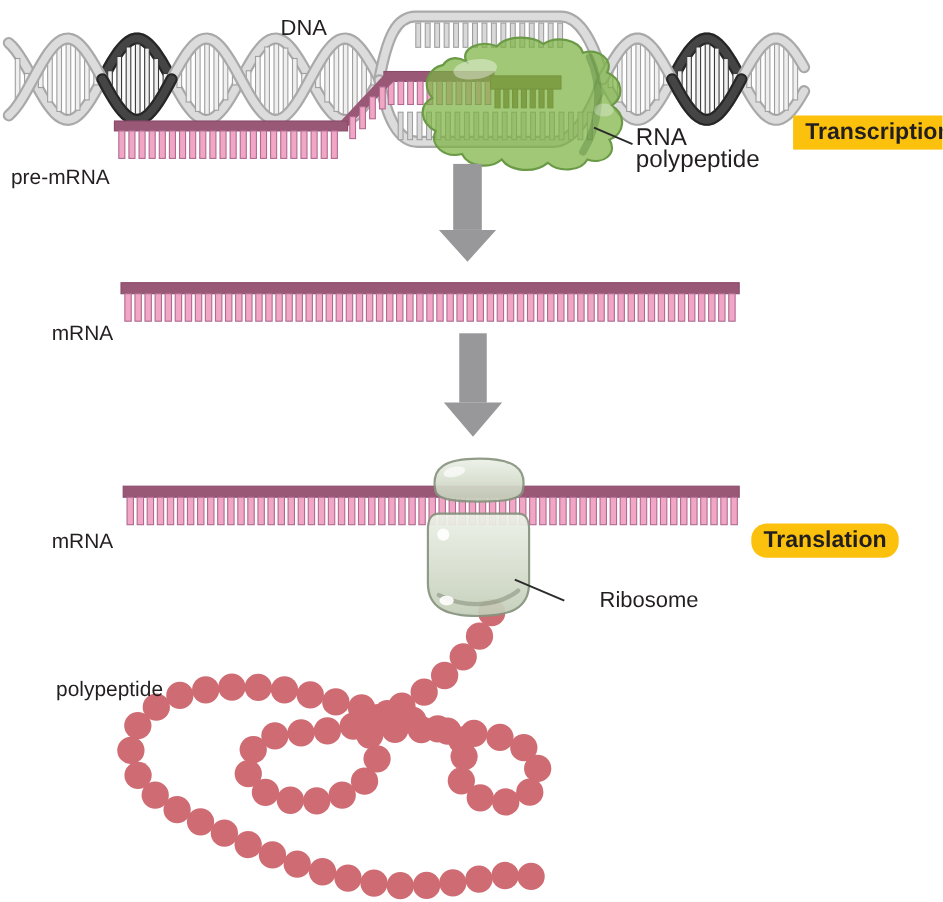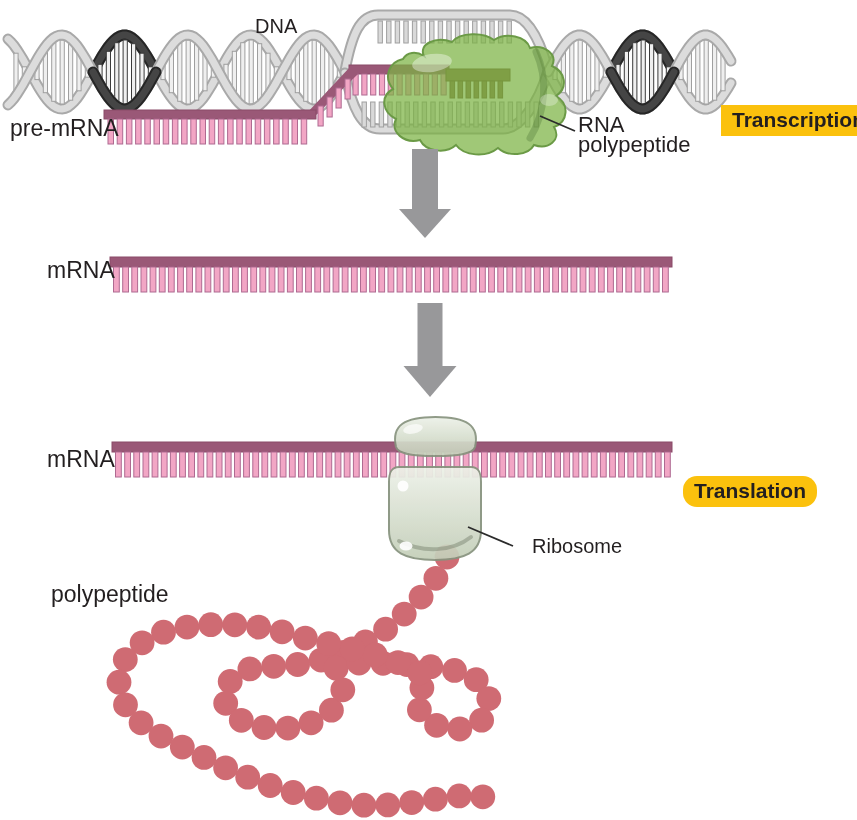--- a/index.html
+++ b/index.html
@@ -2,21 +2,21 @@
 <html style="--hl: #FBC10D; --text: #231F20;"><head>
 <meta charset="utf-8">
 <style>
   html,body{margin:0;padding:0;background:#fff;}
   .stage{
     position:relative;width:857px;height:820px;background:#fff;overflow:hidden;
     font-family:"Liberation Sans",sans-serif;color:var(--text,#231F20);
   }
   .stage svg{position:absolute;left:0;top:0;}
   .lbl{position:absolute;font-size:20px;line-height:22px;white-space:nowrap;}
-  .lbl.s19{font-size:23px;}
+  .lbl.s19{font-size:19px;margin-top:34px;}
   .lbl.twoline{font-size:22px;line-height:20px;white-space:normal;}
   .badge{
     position:absolute;display:inline-block;background:var(--hl,#FBC10D);
     font-size:21px;font-weight:700;line-height:24px;padding:3px 11px 4px;white-space:nowrap;
   }
 </style>
 </head>
 <body>
 
 <div class="stage">
@@ -432,17 +432,17 @@
   </div>
 
   <span class="badge" style="left:721px;top:105px;">Transcription</span>
 
   <div class="lbl s19" style="left:47px;top:259px;">mRNA</div>
 
   <div class="lbl s19" style="left:47px;top:448px;">mRNA</div>
 
   <span class="badge" style="left:683px;top:476px;border-radius:14px;">Translation</span>
 
-  <div class="lbl" style="left:532px;top:535px;">Ribosome</div>
+  <div class="lbl" style="left:545px;top:535px;">Ribosome</div>
 
   <div class="lbl s19" style="left:51px;top:583px;">polypeptide</div>
 
 </div>
 
 </body></html>

